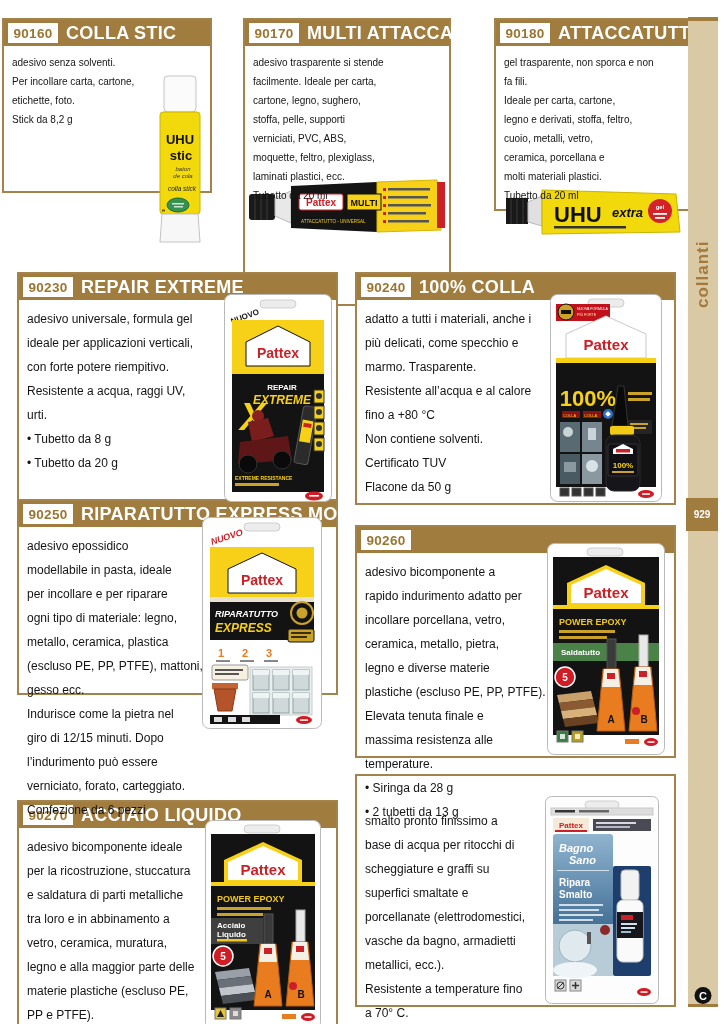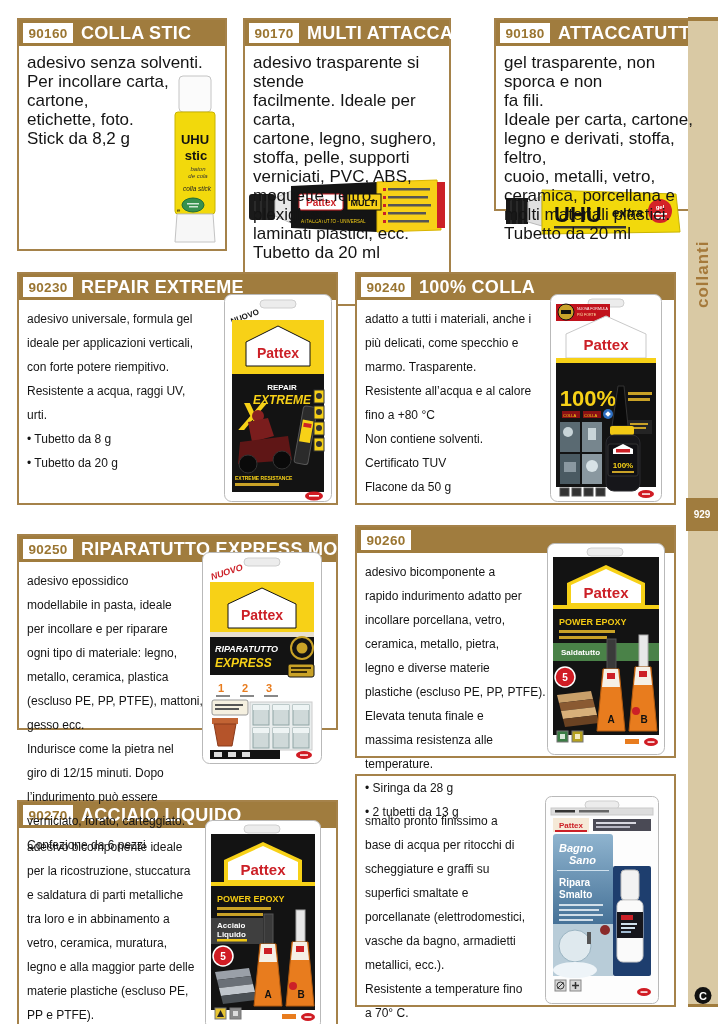--- a/index.html
+++ b/index.html
@@ -19,21 +19,21 @@
     color:#9a7531;font-weight:bold;font-size:13.5px;letter-spacing:.3px;
   }
   .cell-title{
     position:absolute;left:62px;top:0;height:26px;display:flex;align-items:center;
     color:#ffffff;font-weight:bold;font-size:18px;letter-spacing:.3px;white-space:nowrap;
   }
   .cell-desc{
     position:absolute;left:8px;top:33px;color:#141414;white-space:pre-line;
     font-size:12px;line-height:24px;z-index:2;
   }
-  .cell-desc.narrow{font-size:17px;line-height:19px;}
+  .cell-desc.narrow{font-size:10px;line-height:19px;}
   .pack{position:absolute;z-index:1;}
   svg text{font-family:"Liberation Sans",sans-serif;}
   .sidebar{
     position:absolute;left:688px;top:17px;width:30px;height:990px;
     background:#d9c9a4;border-top:4px solid #a07c3e;border-bottom:3px solid #a07c3e;
     box-sizing:border-box;
   }
   .sidebar-label{
     position:absolute;left:0;top:198px;width:30px;height:110px;
     writing-mode:vertical-rl;transform:rotate(180deg);
@@ -48,21 +48,21 @@
   .catalog-logo{
     position:absolute;left:50%;transform:translateX(-50%);top:966px;
     width:17px;height:17px;border-radius:50%;background:#111;
     display:flex;align-items:center;justify-content:center;
     color:#fff;font-weight:bold;font-size:11px;
   }
 </style>
 </head>
 <body>
 
-<div class="cell" style="left:17px;top:18px;width:210px;height:233px">
+<div class="cell" style="left:2px;top:18px;width:210px;height:175px">
   <div class="cell-header">
     <div class="code-box">90160</div>
     <div class="cell-title">COLLA STIC</div>
   </div>
   <div class="cell-desc narrow">adesivo senza solventi.
 Per incollare carta, cartone,
 etichette, foto.
 Stick da 8,2 g</div>
   <svg class="pack" style="left:146px;top:54px" width="60" height="170" viewBox="0 0 60 170">
     <rect x="14" y="2" width="32" height="36" rx="4" fill="#fbfbfb" stroke="#c4c4c4"></rect>
@@ -267,21 +267,21 @@
       <rect x="10" y="194" width="9" height="8" fill="#333" stroke="#555"></rect>
         <rect x="22" y="194" width="9" height="8" fill="#333" stroke="#555"></rect>
       <rect x="34" y="194" width="9" height="8" fill="#333" stroke="#555"></rect>
         <rect x="46" y="194" width="9" height="8" fill="#333" stroke="#555"></rect>
     </g>
     <ellipse cx="96" cy="200" rx="8" ry="4" fill="#d01c24"></ellipse>
     <rect x="92" y="199.3" width="8" height="1.5" fill="#fff"></rect>
   </svg>
 </div>
 
-<div class="cell" style="left:17px;top:534px;width:321px;height:196px">
+<div class="cell" style="left:17px;top:499px;width:321px;height:196px">
   <div class="cell-header">
     <div class="code-box">90250</div>
     <div class="cell-title">RIPARATUTTO EXPRESS MONODOSE</div>
   </div>
   <div class="cell-desc">adesivo epossidico
 modellabile in pasta, ideale
 per incollare e per riparare
 ogni tipo di materiale: legno,
 metallo, ceramica, plastica
 (escluso PE, PP, PTFE), mattoni,

